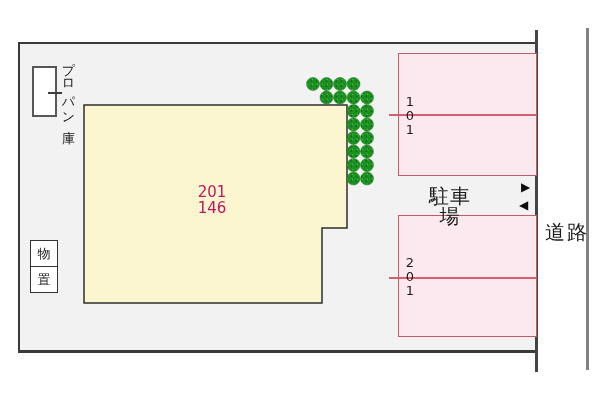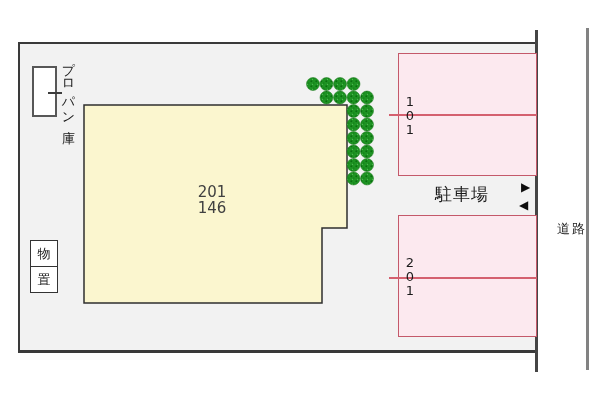--- a/index.html
+++ b/index.html
@@ -16,33 +16,33 @@
   }
   .abs{position:absolute;}
   .site{
     left:18px;top:42px;width:519px;height:311px;box-sizing:border-box;
     background:var(--site-fill);
     border:2px solid var(--site-border);border-bottom-width:3px;
   }
   .plan-svg{left:0;top:0;width:600px;height:400px;pointer-events:none;}
   .boundary-line{left:535px;top:30px;width:3px;height:342px;background:#454545;}
   .road-line{left:586px;top:28px;width:3px;height:342px;background:var(--road-line);}
-  .road-label{left:545px;top:222px;width:44px;font-size:13px;letter-spacing:2px;line-height:1;margin-left:12px;}
+  .road-label{left:545px;top:222px;width:44px;font-size:20px;letter-spacing:2px;line-height:1;}
   .parking-box{box-sizing:border-box;background:var(--parking-fill);border:1.5px solid var(--parking-border);}
   .box-101{left:398px;top:53px;width:139px;height:123px;}
   .box-201{left:398px;top:215px;width:139px;height:122px;}
   .stall-divider{height:2px;background:var(--parking-divider);}
   .divider-101{left:389px;top:114px;width:148px;}
   .divider-201{left:389px;top:277px;width:148px;}
   .digit-stack{width:18px;text-align:center;font-size:13px;line-height:14px;z-index:5;}
   .stack-101{left:401px;top:95px;}
   .stack-201{left:401px;top:256px;}
   .digit-stack span{display:block;}
-  .parking-label{left:432px;top:186px;width:60px;text-align:center;font-size:17px;letter-spacing:1px;line-height:1;}
-  .building-label{left:186px;top:184px;width:52px;text-align:center;font-size:15px;line-height:16px;color:#404040;}
+  .parking-label{left:420px;top:186px;width:60px;text-align:center;font-size:20px;letter-spacing:1px;line-height:1;}
+  .building-label{left:186px;top:184px;width:52px;text-align:center;font-size:15px;line-height:16px;color:#be185d;}
   .building-label span{display:block;}
   .propane-box{left:32px;top:66px;width:25px;height:51px;box-sizing:border-box;background:#fff;border:2px solid #575757;}
   .propane-tick{left:48px;top:92px;width:14px;height:2px;background:#3c3c3c;}
   .propane-label{left:61px;top:53px;height:84px;writing-mode:vertical-rl;text-orientation:upright;font-size:13px;letter-spacing:2px;line-height:14px;}
   .shed-box{left:30px;top:240px;width:28px;height:53px;box-sizing:border-box;background:#fff;border:1.5px solid #333;display:flex;flex-direction:column;}
   .shed-cell{flex:1;display:flex;align-items:center;justify-content:center;font-size:13px;}
   .shed-cell:first-child{border-bottom:1.5px solid #333;}
   .arrow{font-size:12px;line-height:1;color:#0d0d0d;}
   .arrow-right{left:521px;top:181px;}
   .arrow-left{left:519px;top:199px;}

